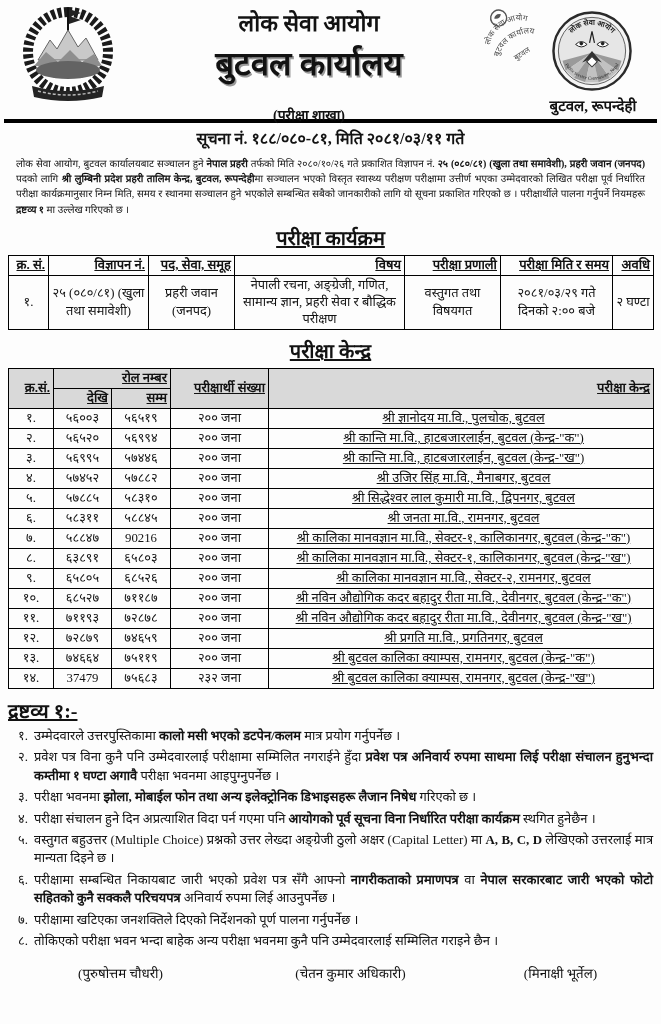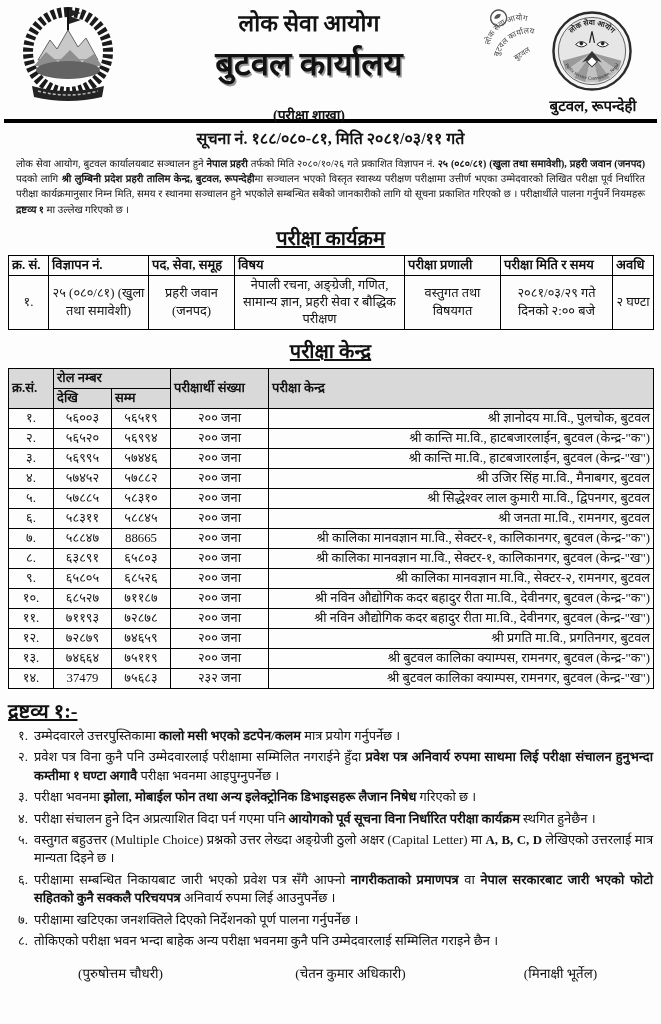--- a/index.html
+++ b/index.html
@@ -26,25 +26,25 @@
   
   .title { text-align:center; font-weight:bold; font-size:16.5px; margin-top:7px; }
   .notice-no { text-align:center; font-weight:bold; font-size:16px; margin-top:4px; }
   .intro { font-size:10px; line-height:1.52; text-align:justify; margin:7px 8px 0; }
   .b { font-weight:bold; }
 
   
   .tbl-title { text-align:center; font-weight:bold; font-size:20px; text-decoration:underline; margin:7px 0 4px; }
   table { width:100%; border-collapse:collapse; table-layout:fixed; }
   th,td { border:1px solid #000; padding:1px 3px; vertical-align:middle; }
-  th { font-weight:bold; text-align:left; font-size:13px; line-height:1.3; }
+  th { font-weight:bold; text-align:right; font-size:13px; line-height:1.3;text-decoration:underline; }
   .t1 td { text-align:center; font-size:12.8px; line-height:1.35; }
   .t2 thead th { background:#d9d9d9; }
   .t2 td { text-align:center; font-size:12.8px; height:20px; line-height:1.25; }
-  .t2 td.c-center { text-align:right; padding-left:8px; white-space:nowrap; overflow:hidden; }
+  .t2 td.c-center { text-align:center; padding-left:8px; white-space:nowrap; overflow:hidden;text-decoration:underline; }
 
   
   .notes-head { font-weight:bold; text-decoration:underline; font-size:20px; margin-top:8px; }
   .notes-list { margin-top:3px; }
   .note-row { display:flex; font-size:12.9px; line-height:1.45; margin:2.5px 0; }
   .note-num { flex:none; width:26px; text-align:right; padding-right:6px; }
   .note-text { flex:1; text-align:justify; }
 
   
   .sig-row { display:grid; grid-template-columns:225px 1fr 185px; margin-top:14px; }
@@ -227,21 +227,21 @@
           <td>६.</td>
           <td>५८३११</td>
           <td>५८८४५</td>
           <td>२०० जना</td>
           <td class="c-center">श्री जनता मा.वि., रामनगर, बुटवल</td>
         </tr>
 
         <tr>
           <td>७.</td>
           <td>५८८४७</td>
-          <td>88665</td>
+          <td>90216</td>
           <td>२०० जना</td>
           <td class="c-center">श्री कालिका मानवज्ञान मा.वि., सेक्टर-१, कालिकानगर, बुटवल (केन्द्र-"क")</td>
         </tr>
 
         <tr>
           <td>८.</td>
           <td>६३८९१</td>
           <td>६५८०३</td>
           <td>२०० जना</td>
           <td class="c-center">श्री कालिका मानवज्ञान मा.वि., सेक्टर-१, कालिकानगर, बुटवल (केन्द्र-"ख")</td>

